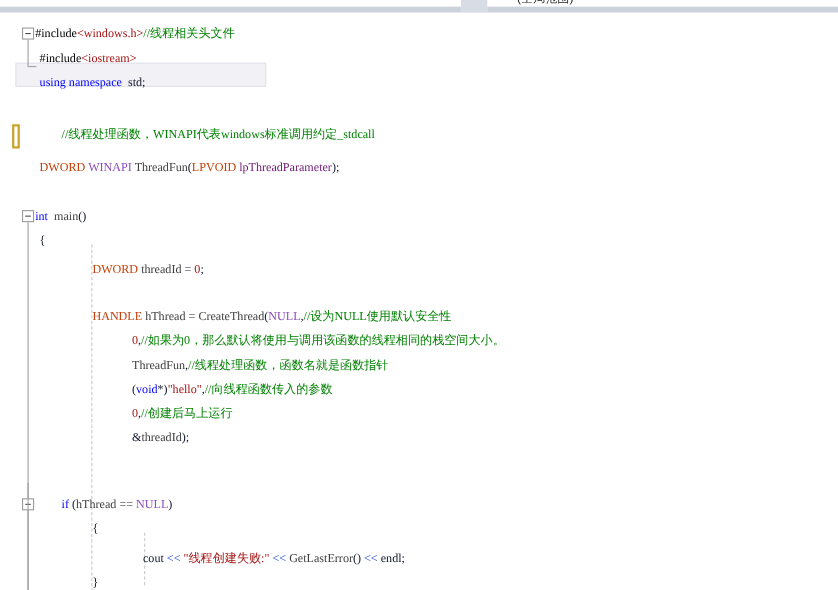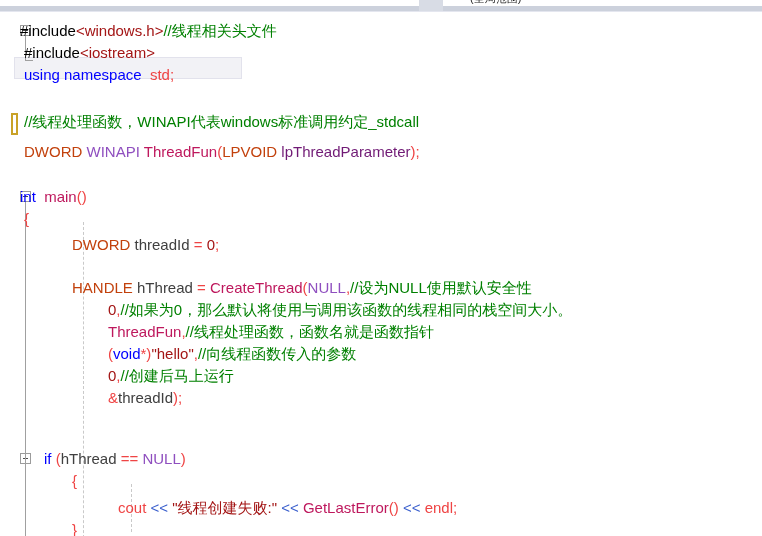--- a/index.html
+++ b/index.html
@@ -114,35 +114,35 @@
     position: absolute;
     width: 7px;
     border: 2px solid #c9a227;
     box-sizing: border-box;
     background: #ffffff;
   }
 
   
   .line {
     position: absolute;
-    left: 0;
+    left: 12px;
     white-space: pre;
-    font-family: Liberation Sans, sans-serif;
-    font-size: 15px;
+    font-family: Liberation Serif, serif;
+    font-size: 11px;
     line-height: 22px;
     color: #000000;
   }
   .tok-pre   { color: #000000; }           
   .tok-str   { color: #a31515; }           
   .tok-cmt   { color: #008000; }           
   .tok-kw    { color: #0000ff; }           
-  .tok-plain { color: #ef4444; }
+  .tok-plain { color: #0f172a; }
   .tok-type  { color: #c2410c; }           
   .tok-macro { color: #8f4fbf; }           
-  .tok-fn    { color: #be185d; }           
+  .tok-fn    { color: #404040; }           
   .tok-var   { color: #404040; }           
   .tok-param { color: #701a75; }           
   .tok-num   { color: #a31515; }           
   .tok-op    { color: #3a5fcd; }           
 </style>
 </head>
 <body>
 
 <div id="top-strip">
   <div class="nav-bar-left"></div>
@@ -168,21 +168,21 @@
       <div class="indent-guide" style="left: 131px; top: 472px; height: 48px;"></div>
     </div>
   <div id="changebars">
       <div class="change-bar" style="left: 11px; top: 101px; height: 22px;"></div>
     </div>
   <div id="code">
       <div class="line" style="top: 8px; padding-left: 20px;"><span class="tok-pre">#include</span><span class="tok-str">&lt;windows.h&gt;</span><span class="tok-cmt">//线程相关头文件</span></div>
       <div class="line" style="top: 30px; padding-left: 24px;"><span class="tok-pre">#include</span><span class="tok-str">&lt;iostream&gt;</span></div>
       <div class="line" style="top: 52px; padding-left: 24px;"><span class="tok-kw">using namespace</span><span class="tok-plain">  std;</span></div>
       <div class="line" style="top: 74px; padding-left: 24px;">&nbsp;</div>
-      <div class="line" style="top: 99px; padding-left: 24px;"><span class="tok-cmt">//线程处理函数，WINAPI代表windows标准调用约定_stdcall</span></div>
+      <div class="line" style="top: 99px; padding-left: 24px; margin-left: 20px;"><span class="tok-cmt">//线程处理函数，WINAPI代表windows标准调用约定_stdcall</span></div>
       <div class="line" style="top: 129px; padding-left: 24px;"><span class="tok-type">DWORD</span><span class="tok-plain"> </span><span class="tok-macro">WINAPI</span><span class="tok-plain"> </span><span class="tok-fn">ThreadFun</span><span class="tok-plain">(</span><span class="tok-type">LPVOID</span><span class="tok-plain"> </span><span class="tok-param">lpThreadParameter</span><span class="tok-plain">);</span></div>
       <div class="line" style="top: 151px; padding-left: 24px;">&nbsp;</div>
       <div class="line" style="top: 174px; padding-left: 20px;"><span class="tok-kw">int</span><span class="tok-plain">  </span><span class="tok-fn">main</span><span class="tok-plain">()</span></div>
       <div class="line" style="top: 196px; padding-left: 24px;"><span class="tok-plain">{</span></div>
       <div class="line" style="top: 222px; padding-left: 72px;"><span class="tok-type">DWORD</span><span class="tok-plain"> </span><span class="tok-var">threadId</span><span class="tok-plain"> = </span><span class="tok-num">0</span><span class="tok-plain">;</span></div>
       <div class="line" style="top: 244px; padding-left: 72px;">&nbsp;</div>
       <div class="line" style="top: 265px; padding-left: 72px;"><span class="tok-type">HANDLE</span><span class="tok-plain"> </span><span class="tok-var">hThread</span><span class="tok-plain"> = </span><span class="tok-fn">CreateThread</span><span class="tok-plain">(</span><span class="tok-macro">NULL</span><span class="tok-plain">,</span><span class="tok-cmt">//设为NULL使用默认安全性</span></div>
       <div class="line" style="top: 287px; padding-left: 108px;"><span class="tok-num">0</span><span class="tok-plain">,</span><span class="tok-cmt">//如果为0，那么默认将使用与调用该函数的线程相同的栈空间大小。</span></div>
       <div class="line" style="top: 309px; padding-left: 108px;"><span class="tok-fn">ThreadFun</span><span class="tok-plain">,</span><span class="tok-cmt">//线程处理函数，函数名就是函数指针</span></div>
       <div class="line" style="top: 331px; padding-left: 108px;"><span class="tok-plain">(</span><span class="tok-kw">void</span><span class="tok-plain">*)</span><span class="tok-str">"hello"</span><span class="tok-plain">,</span><span class="tok-cmt">//向线程函数传入的参数</span></div>

